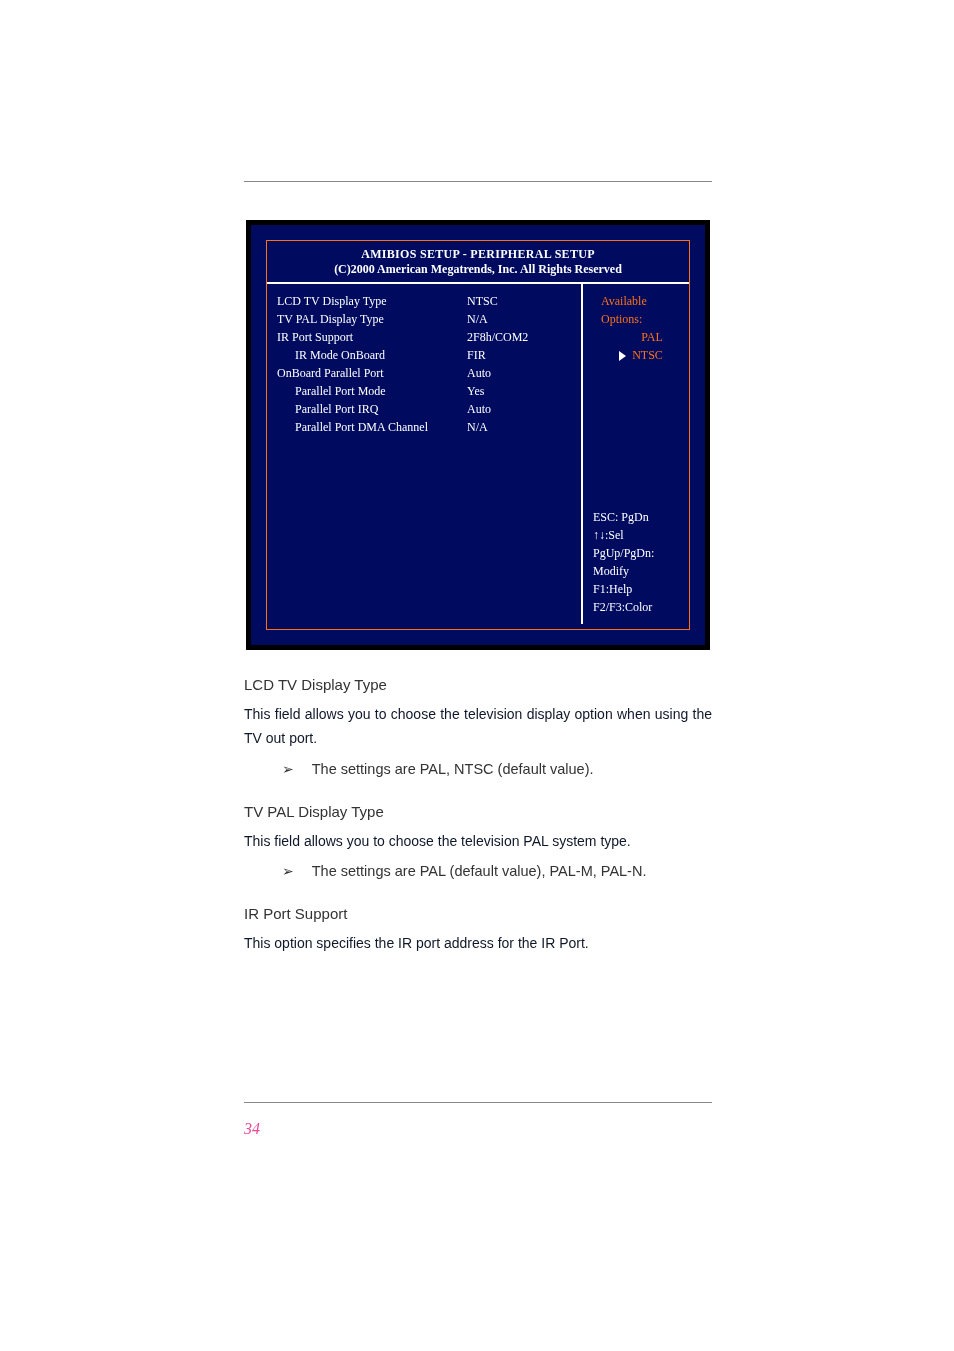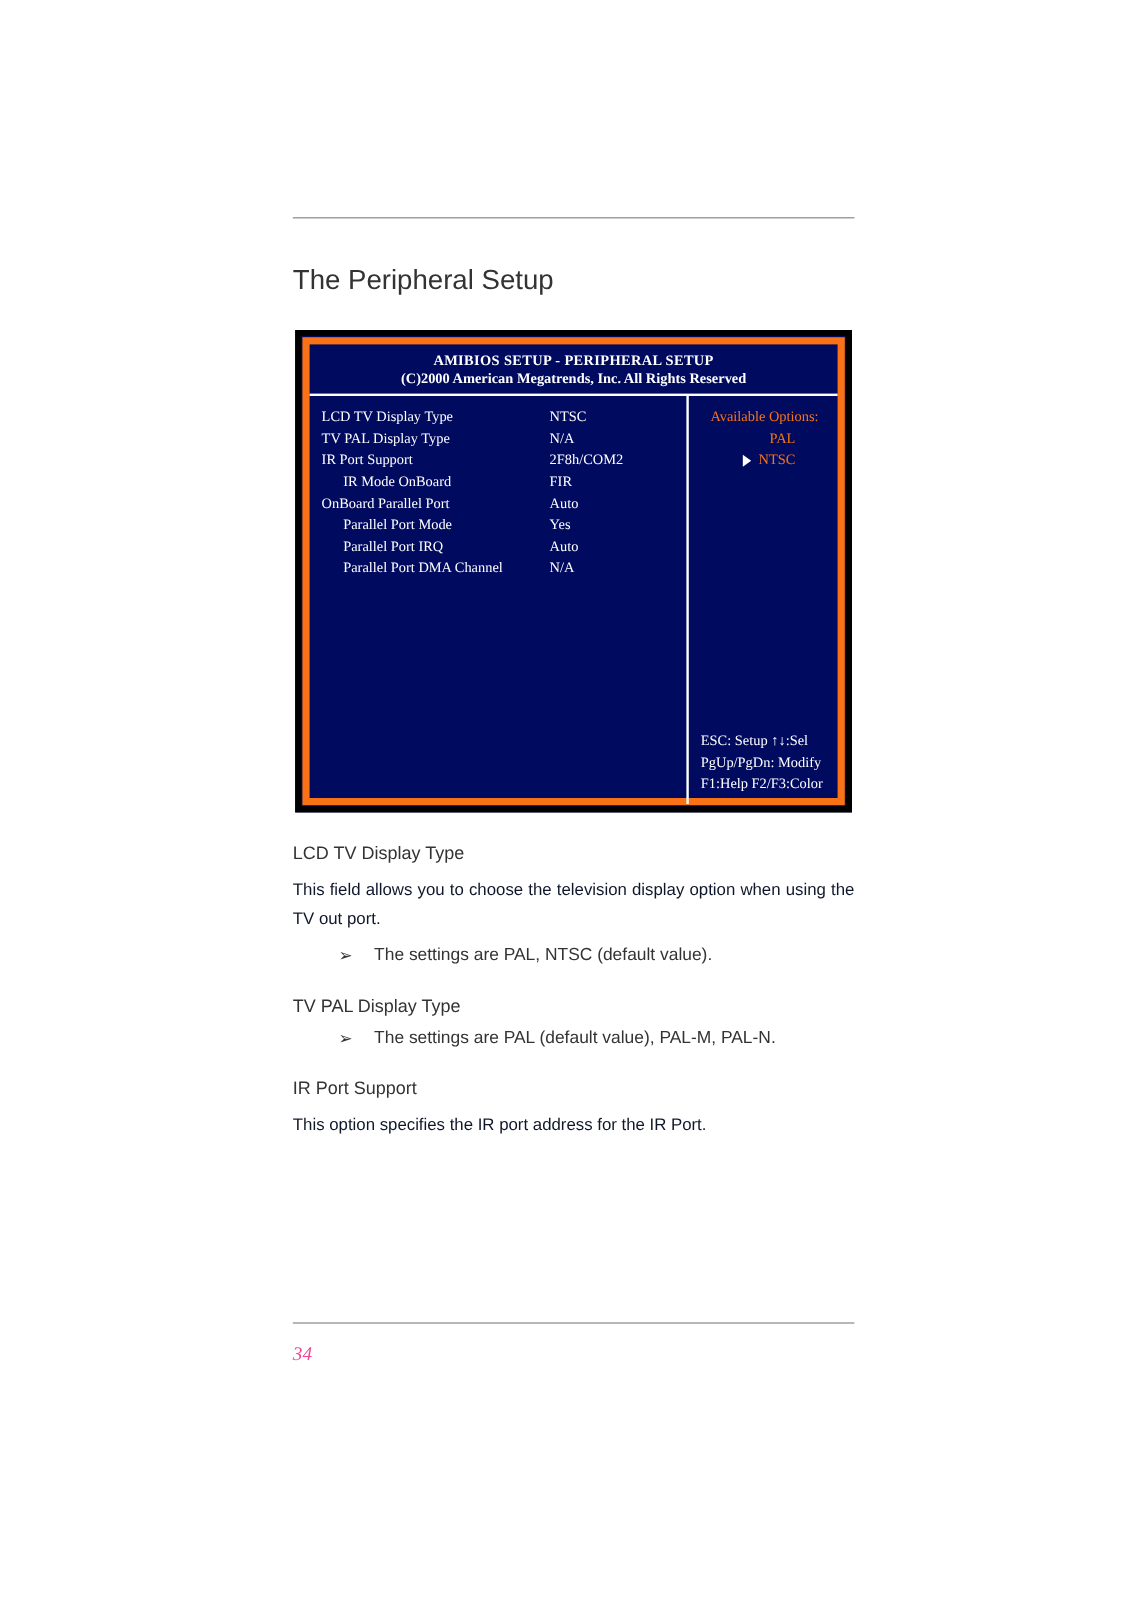--- a/index.html
+++ b/index.html
@@ -25,22 +25,22 @@
       margin-bottom: 28px;
     }
     .bios-box {
       border: 5px solid #000;
       background: #000b5f;
       width: 464px;
       margin-left: 2px;
       position: relative;
     }
     .bios-inner {
-      border: 6px solid #f97316;
-      margin: 1px;
+      border: 1px solid #f97316;
+      margin: 15px;
       position: relative;
       height: 390px;
     }
     .bios-header {
       text-align: center;
       color: #fff;
       font-family: 'Times New Roman', serif;
       font-size: 12px;
       font-weight: bold;
       padding: 6px 0 3px 0;
@@ -155,21 +155,20 @@
       font-style: italic;
       font-size: 16px;
       color: #ec4899;
     }
   </style>
 </head>
 <body>
 
 <div class="page">
   <div class="top-rule"></div>
-  <h2 class="section-title">The Peripheral Setup</h2>
 
   <div class="bios-box">
     <div class="bios-inner">
       <div class="bios-header">
         <div class="bios-header-line1">AMIBIOS SETUP - PERIPHERAL SETUP</div>
         <div class="bios-header-line2">(C)2000 American Megatrends, Inc.  All Rights Reserved</div>
       </div>
       <hr class="bios-hr">
       <div class="bios-body">
         <div class="bios-left">
@@ -206,36 +205,37 @@
               <div class="bios-value">N/A</div>
             </div>
         </div>
         <div class="bios-divider"></div>
         <div class="bios-right">
           <div class="bios-options-title">Available Options:</div>
           <div class="bios-option"><span>PAL</span></div>
           <div class="bios-option selected"><span class="tri"></span><span>NTSC</span></div>
         </div>
         <div class="bios-hints">
-          <div><span>ESC: Setup </span><span class="arrow-up">↑</span><span class="arrow-down">↓</span><span>:Sel</span></div>
+          <div><span>ESC: PgDn </span><span class="arrow-up">↑</span><span class="arrow-down">↓</span><span>:Sel</span></div>
           <div>PgUp/PgDn: Modify</div>
           <div>F1:Help  F2/F3:Color</div>
         </div>
       </div>
     </div>
   </div>
 
   <div class="sub-heading">LCD TV Display Type</div>
   <div class="body-text">This field allows you to choose the television display option when using the TV out port.</div>
   <div class="bullet-row">
     <span class="bullet-mark">➢</span>
     <span>The settings are PAL, NTSC (default value).</span>
   </div>
 
   <div class="sub-heading">TV PAL Display Type</div>
+  <div class="body-text">This field allows you to choose the television PAL system type.</div>
   <div class="bullet-row">
     <span class="bullet-mark">➢</span>
     <span>The settings are PAL (default value), PAL-M, PAL-N.</span>
   </div>
 
   <div class="sub-heading">IR Port Support</div>
   <div class="body-text">This option specifies the IR port address for the IR Port.</div>
 </div>
 
 <div class="bottom-rule"></div>

